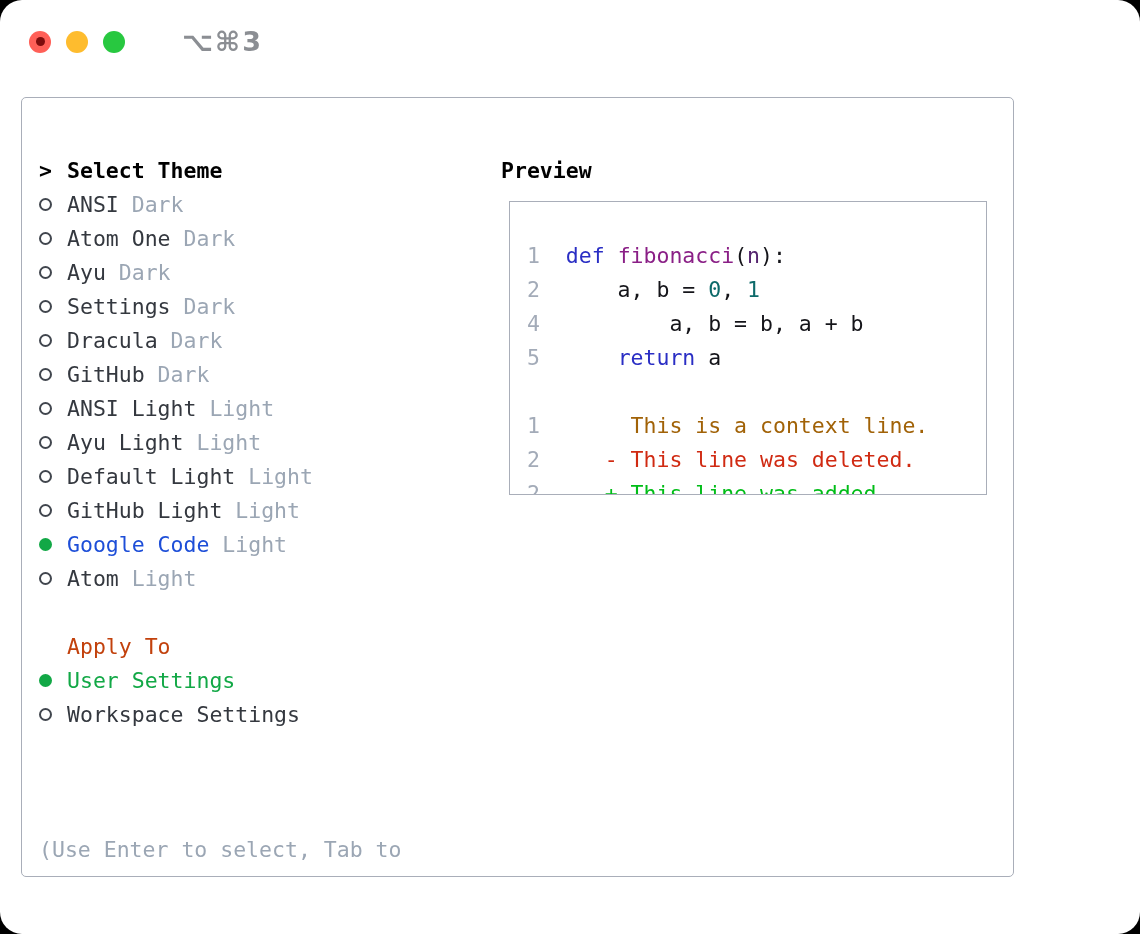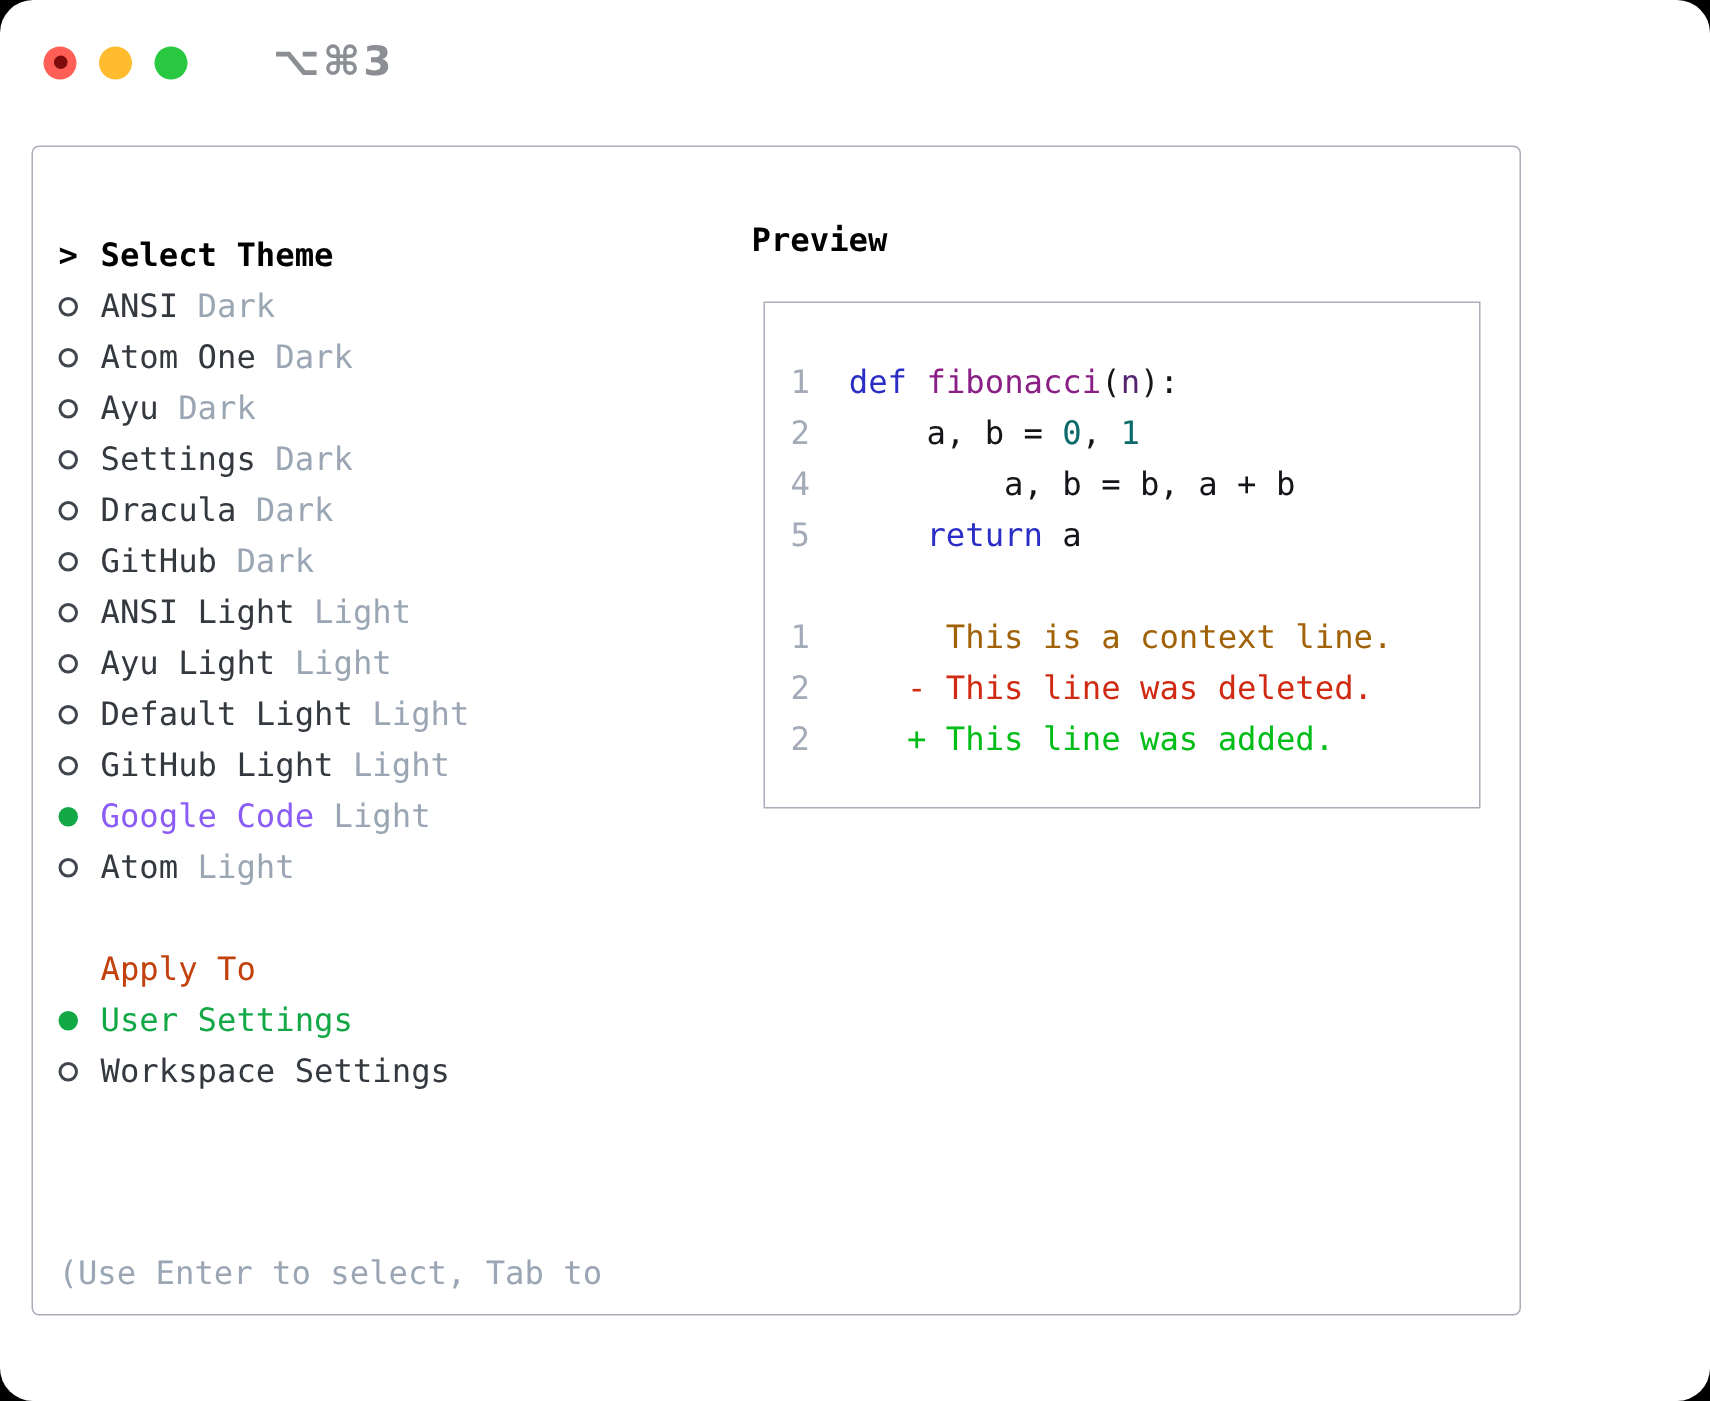--- a/index.html
+++ b/index.html
@@ -42,34 +42,34 @@
     width:28px;flex:0 0 28px;display:flex;align-items:center;
     font-weight:bold;color:#000;font-size:21.5px;
   }
   .radio{
     width:13px;height:13px;border-radius:50%;
     border:2px solid #41464e;box-sizing:border-box;
   }
   .radio.sel{background:#12a846;border-color:#12a846;}
   .hdr-label{font-weight:bold;color:#000;}
   .theme-name{color:#34383f;}
-  .theme-name.sel{color:#8b5cf6;}
+  .theme-name.sel{color:#1d4ed8;}
   .theme-suffix{color:#9ba6b4;}
   .apply-gap{height:34px;}
   .apply-hdr{color:#c2410c;}
   .apply-label{color:#34383f;}
   .apply-label.sel{color:#12a846;}
   .hint{margin-top:34px;color:#9ba6b4;font-size:21.5px;line-height:34px;white-space:pre;}
   
   .preview-hdr{
-    position:absolute;left:479px;top:45px;height:34px;display:flex;align-items:center;
+    position:absolute;left:479px;top:55px;height:34px;display:flex;align-items:center;
     font-size:21.5px;font-weight:bold;color:#000;
   }
   .preview-box{
-    position:absolute;left:487px;top:103px;width:478px;height:338px;
+    position:absolute;left:487px;top:103px;width:478px;height:294px;
     border:1.5px solid #a9aeb9;background:#fff;box-sizing:border-box;
     overflow:hidden;
   }
   .code{padding:37px 0 0 17px;}
   .code-line{height:34px;line-height:34px;font-size:21.5px;white-space:pre;}
   .tok-num{color:#a3abb8;}
   .tok-plain{color:#141419;}
   .tok-kw{color:#2a2ec4;}
   .tok-fn{color:#8a1f86;}
   .tok-param{color:#54246e;}

